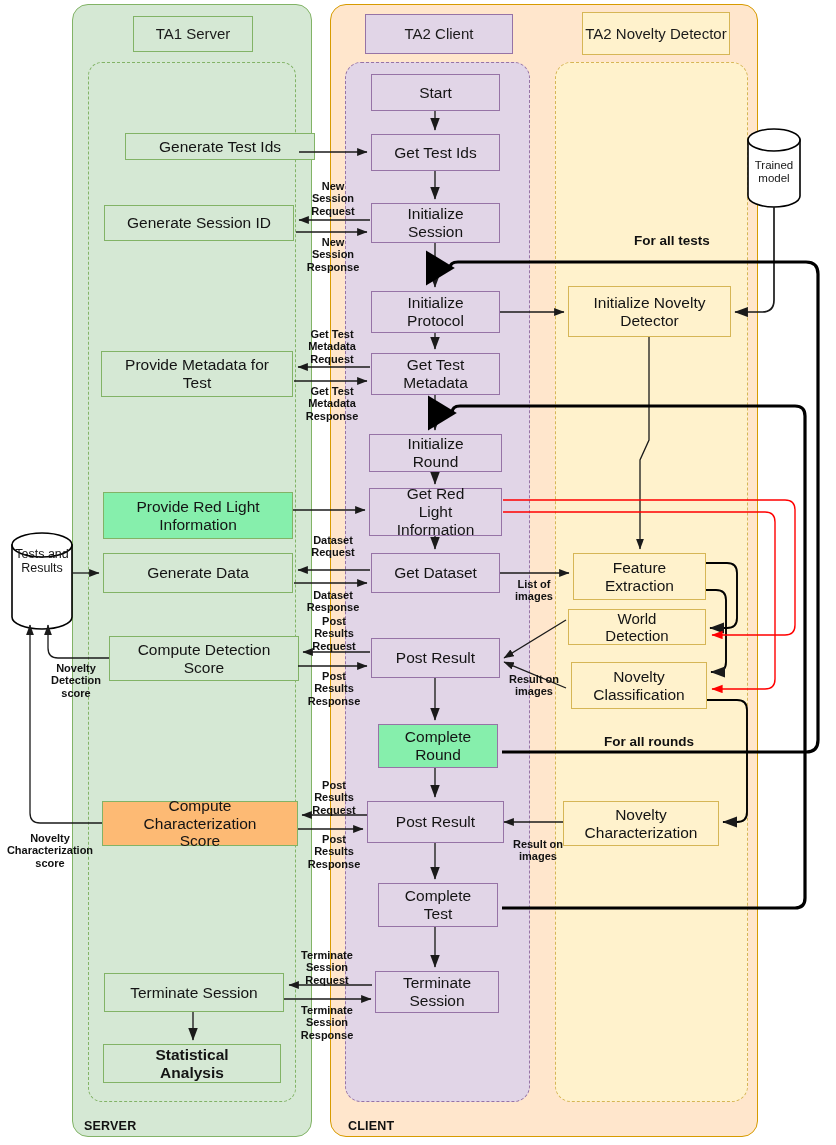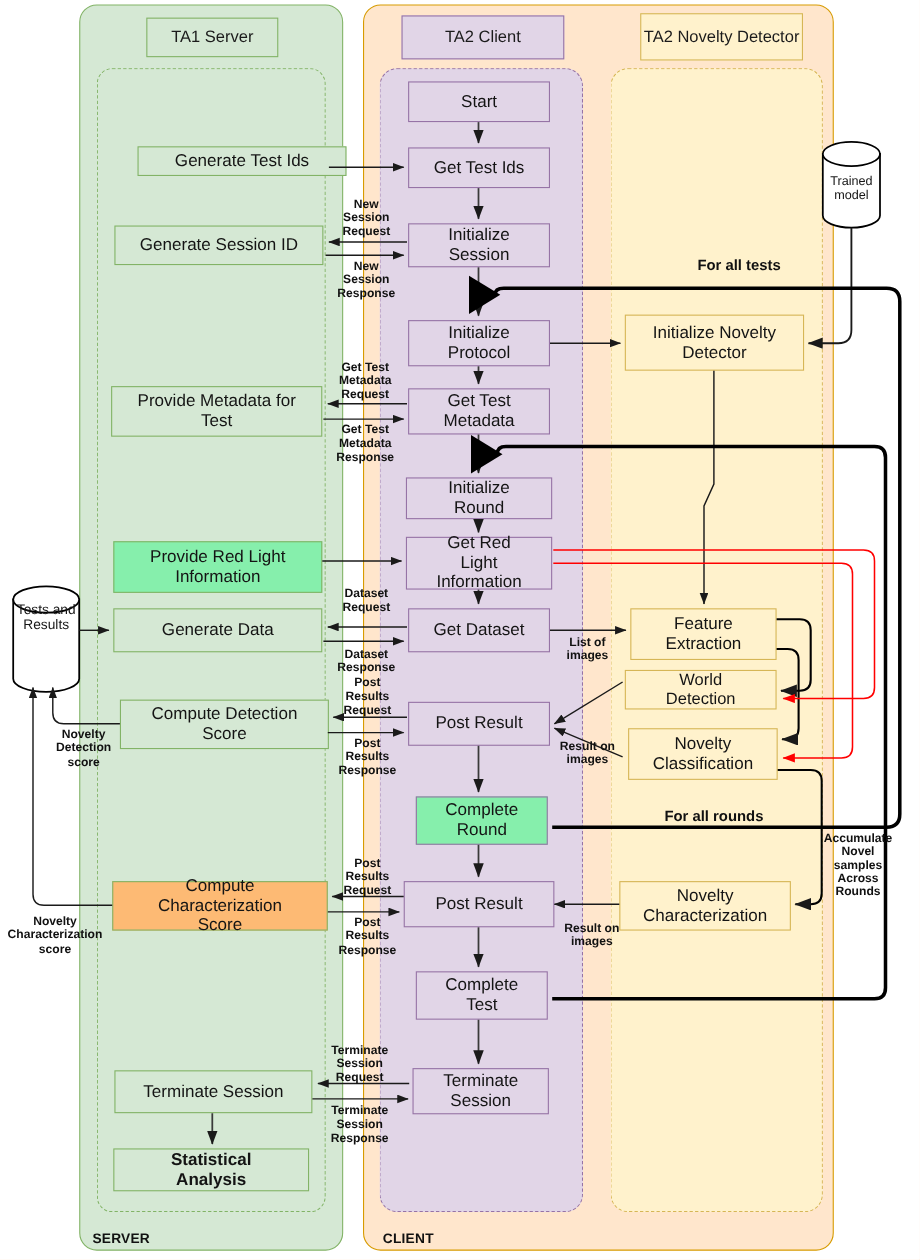--- a/index.html
+++ b/index.html
@@ -179,18 +179,17 @@
   <div class="lbl" style="left:302px;top:833px;width:64px;">Post Results Response</div>
   <div class="lbl" style="left:288px;top:949px;width:78px;">Terminate Session Request</div>
   <div class="lbl" style="left:288px;top:1004px;width:78px;">Terminate Session Response</div>
 
   <div class="lbl" style="left:508px;top:578px;width:52px;">List of images</div>
   <div class="lbl" style="left:506px;top:673px;width:56px;">Result on images</div>
   <div class="lbl" style="left:512px;top:838px;width:52px;">Result on images</div>
 
   <div class="lbl" style="left:38px;top:662px;width:76px;">Novelty Detection score</div>
   <div class="lbl" style="left:0px;top:832px;width:100px;">Novelty Characterization score</div>
-  <div class="lbl" style="left:744px;top:756px;width:72px;">Accumulate Novel samples Across Rounds</div>
 
   <div class="loop-lbl" style="left:598px;top:233px;margin-left:36px;">For all tests</div>
   <div class="loop-lbl" style="left:604px;top:734px;">For all rounds</div>
 
 </div>
 
 </body></html>

